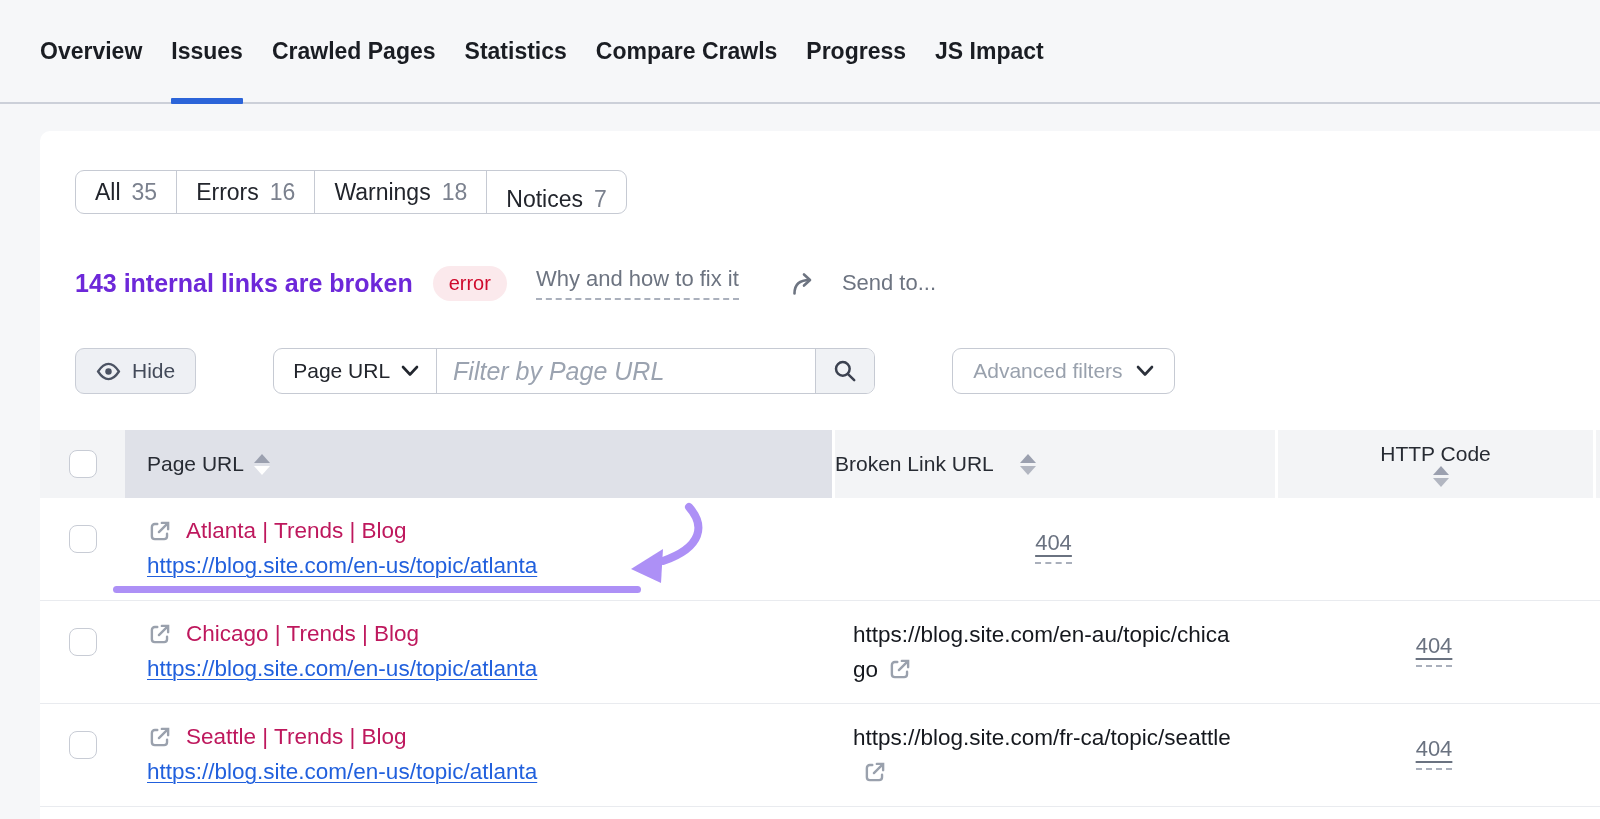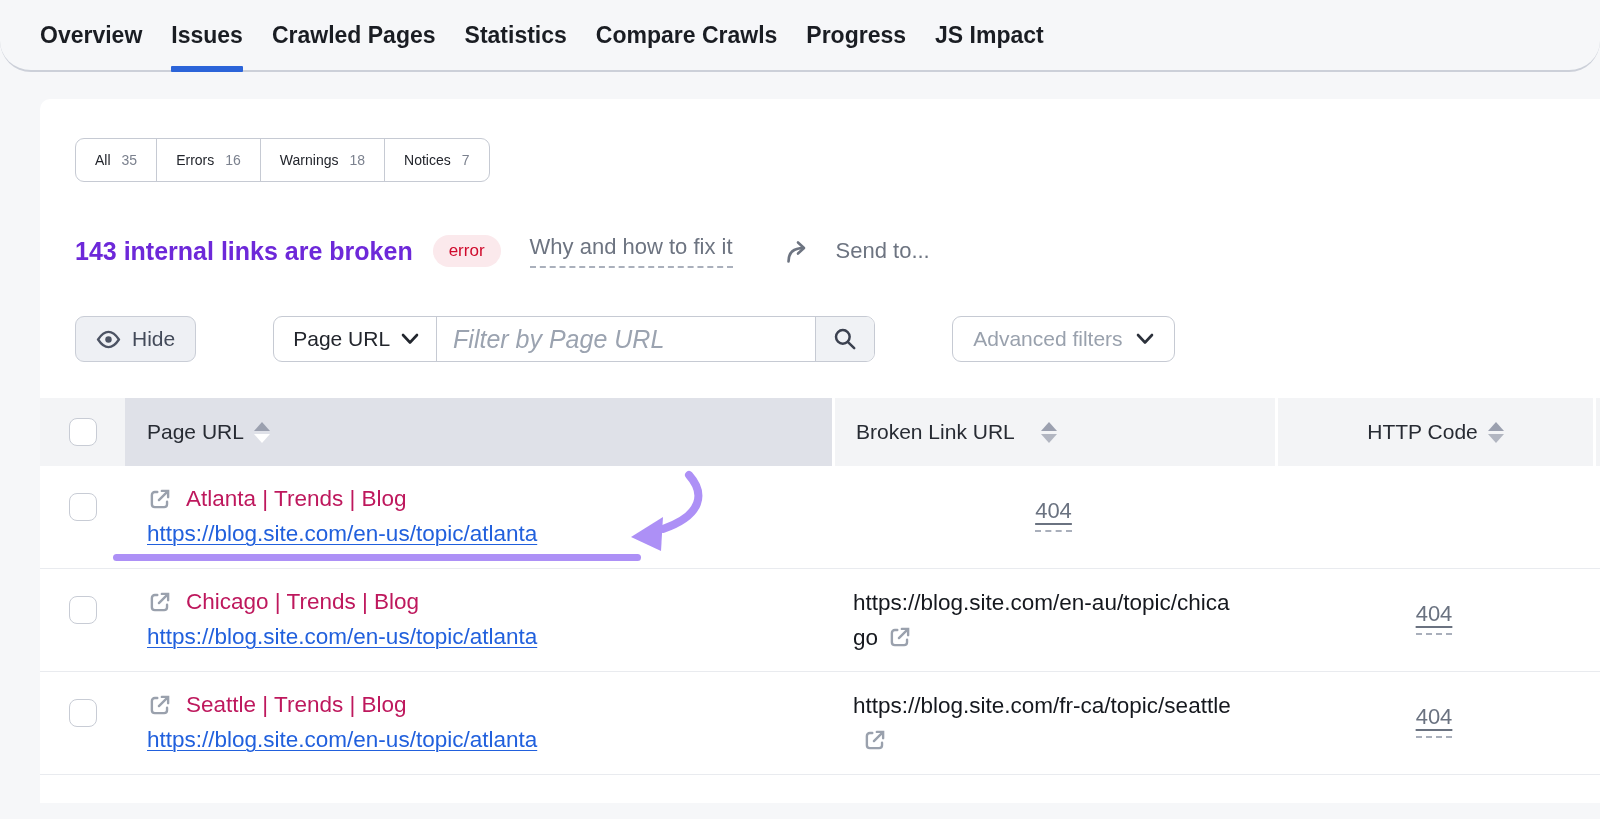--- a/index.html
+++ b/index.html
@@ -7,25 +7,24 @@
   body {
     font-family:"Liberation Sans", sans-serif;
     background:#f6f7f9;
     color:#15181e;
     overflow:hidden;
     position:relative;
   }
 
   
   .topnav {
-    height:72px; display:flex; align-items:flex-end;
+    height:104px; display:flex; align-items:flex-end;
     padding-left:40px; gap:29px;
     border-bottom:2px solid #ccd0d9;
     background:#f6f7f9;
-    border-radius:31px;
   }
   .tab {
     position:relative; height:100%; display:flex; align-items:center;
     font-size:23px; font-weight:700; color:#1a1d23; cursor:pointer;
     white-space:nowrap;
   }
   .tab .active-bar {
     position:absolute; left:0; right:0; bottom:-2px; height:6px;
     background:var(--accent-blue,#2b64d9); border-radius:1px;
     display:none;
@@ -39,32 +38,32 @@
   }
 
   
   .segments {
     display:inline-flex; margin:39px 0 0 35px;
     border:1.5px solid #c6cad3; border-radius:9px; overflow:hidden;
     background:#fff; height:44px;
   }
   .segment {
     display:flex; align-items:center; gap:11px; padding:0 19px;
-    font-size:14px; cursor:pointer; border-right:1.5px solid #c6cad3;
-  }
-  .segment:last-child { border-right:none; }
+    font-size:23px; cursor:pointer; border-right:1.5px solid #c6cad3;
+  }
+  .segment:last-child { border-right:none;align-items:flex-end; }
   .segment .seg-label { color:#22252c; }
   .segment .seg-count { color:#7b818e; }
 
   
   .issue-row { display:flex; align-items:center; margin:50px 0 0 35px; height:38px; }
   .issue-title { font-size:25px; font-weight:700; color:#6d28d9; }
   .severity-badge {
     margin-left:20px; background:var(--error-bg,#fbe9ec); color:var(--error-red,#cf0a2c);
-    font-size:17px; padding:6px 16px; border-radius:18px;
+    font-size:20px; padding:6px 16px; border-radius:18px;
   }
   .help-link {
     margin-left:29px; font-size:22px; color:#6d7481;
     border-bottom:2px dashed #aab0bc; padding-bottom:6px; cursor:pointer;
   }
   .send-to { margin-left:52px; display:flex; align-items:center; gap:24px; cursor:pointer; }
   .send-to span { font-size:22px; color:#6d7481; }
 
   
   .controls { display:flex; align-items:flex-start; margin:46px 0 0 35px; height:46px;gap:47px; }
@@ -99,22 +98,22 @@
 
   
   .tgrid { display:grid; grid-template-columns:85px 707px 443px 318px auto; }
   .thead { margin-top:36px; height:68px; }
   .th {
     display:flex; align-items:center; background:#f3f4f6;
     font-size:21px; color:#272b33;
   }
   .th.cb-col { justify-content:center; }
   .th.col-pageurl { background:#dfe1e8; padding-left:22px; }
-  .th.col-broken { padding-left:21px; border-left:3px solid #fff;gap:16px; }
-  .th.col-code { justify-content:center; border-left:3px solid #fff; }
+  .th.col-broken { border-left:3px solid #fff;gap:16px; }
+  .th.col-code { justify-content:center; border-left:3px solid #fff;flex-direction:column; }
   .th.col-extra { border-left:3px solid #fff; }
 
   .sort-icon { display:inline-flex; flex-direction:column; margin-left:10px; }
   .sort-icon .up {
     width:0; height:0; border-left:8px solid transparent; border-right:8px solid transparent;
     border-bottom:9px solid #9ba0af; margin-bottom:3px;
   }
   .sort-icon .down {
     width:0; height:0; border-left:8px solid transparent; border-right:8px solid transparent;
     border-top:9px solid #b2b6c1;

